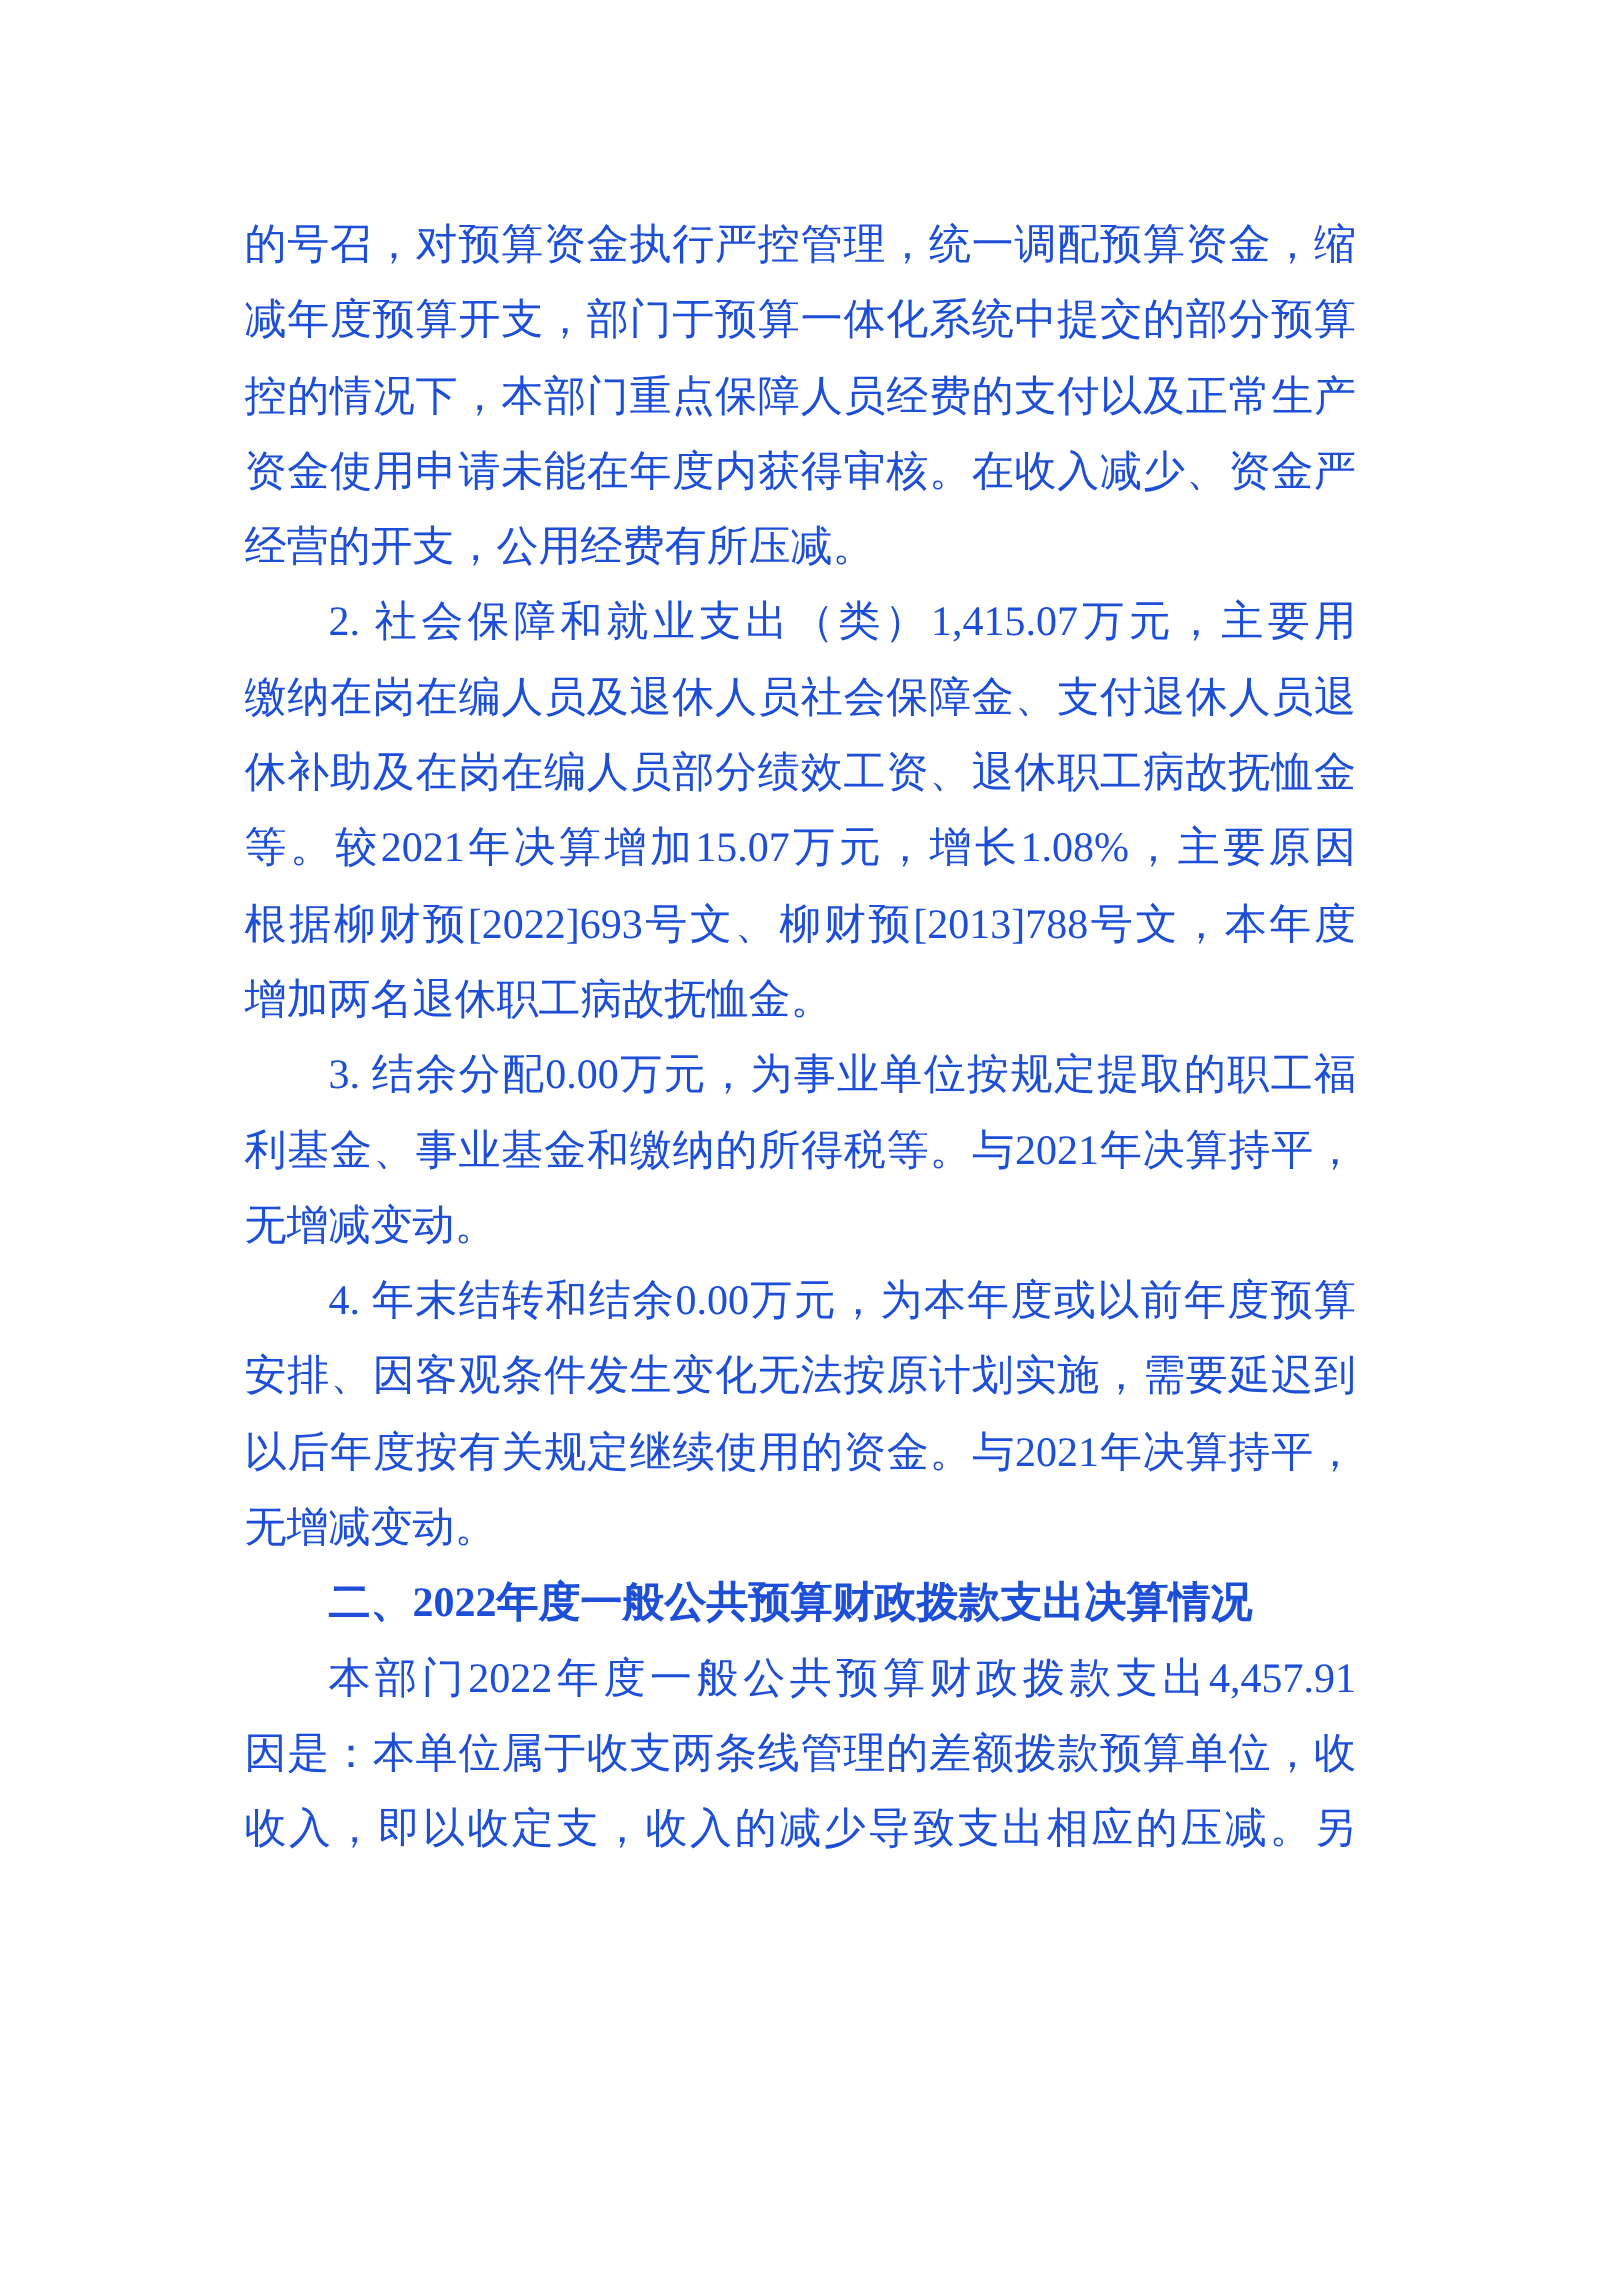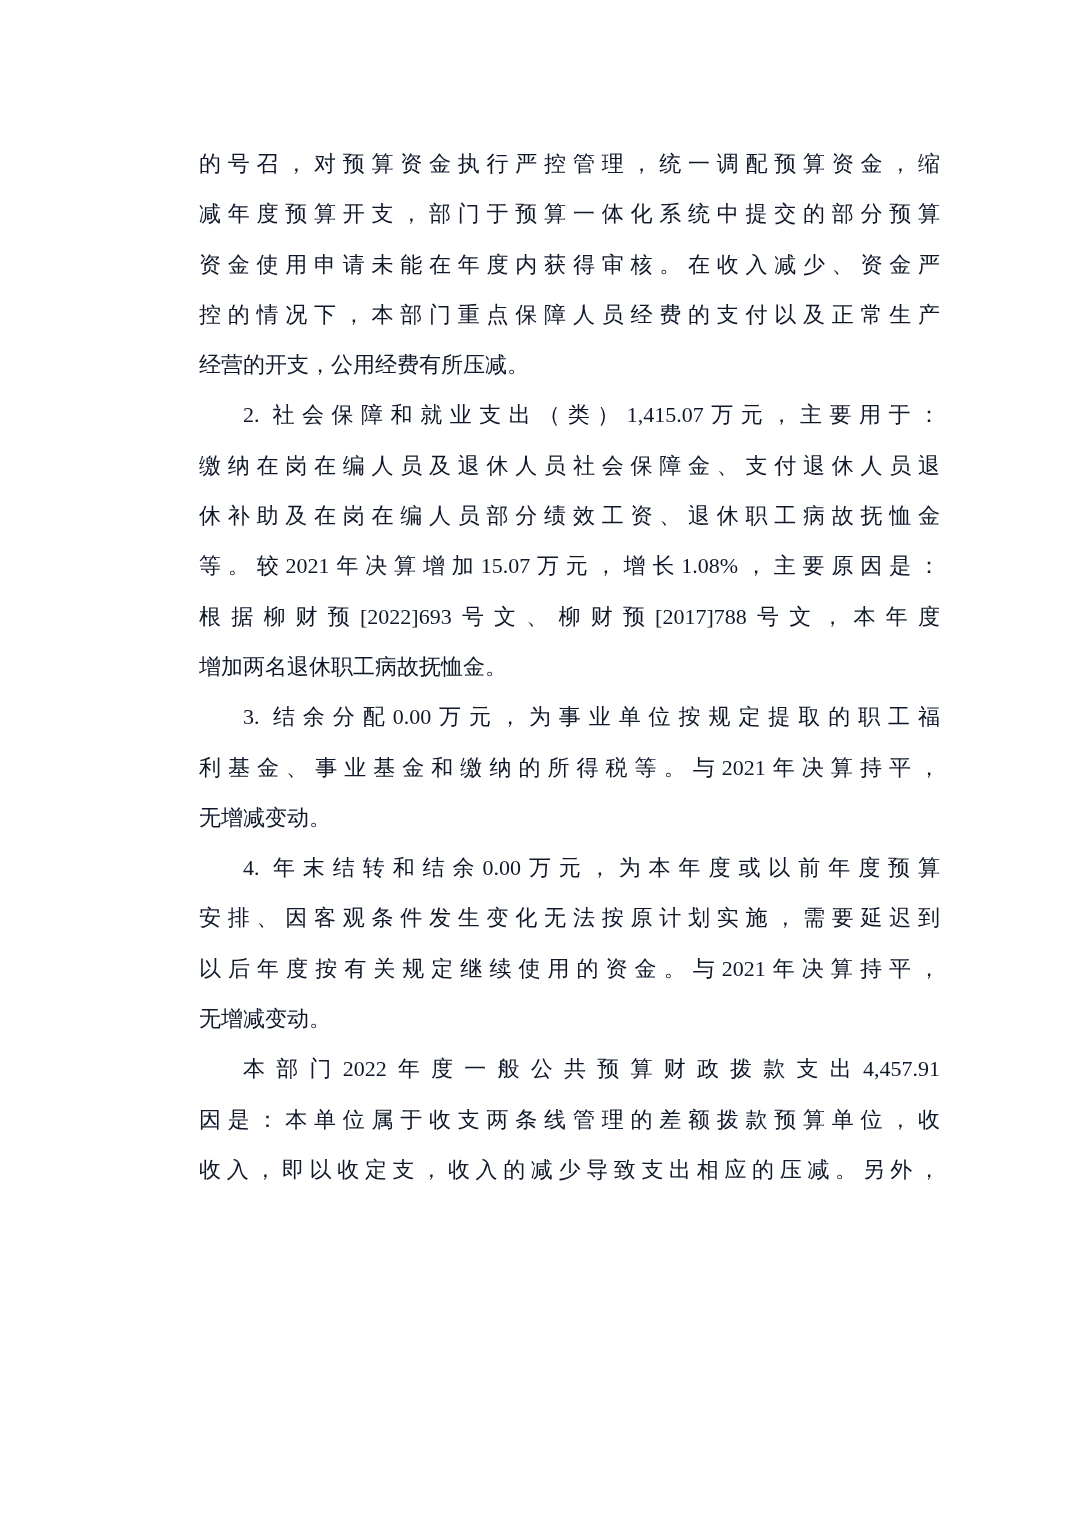--- a/index.html
+++ b/index.html
@@ -12,25 +12,24 @@
     width: 1075px;
     height: 1520px;
     background: #ffffff;
     overflow: hidden;
   }
   .content {
     position: absolute;
     left: 163px;
     top: 139px;
     width: 741px;
-    color: #0f172a;
+    color: #1d4ed8;
     font-family: "Liberation Serif", "DejaVu Serif", serif;
-    font-size: 22px;
+    font-size: 28px;
     line-height: 50.3px;
-    margin-left: 36px;
   }
   .para {
     margin: 0;
     padding: 0;
   }
   .line {
     text-align: justify;
     text-align-last: justify;
     white-space: normal;
     height: 50.3px;
@@ -50,47 +49,50 @@
 </style>
 </head>
 <body>
 
 <div class="page">
   <div class="content">
 
     <div class="para">
       <div class="line">的号召，对预算资金执行严控管理，统一调配预算资金，缩</div>
       <div class="line">减年度预算开支，部门于预算一体化系统中提交的部分预算</div>
+      <div class="line">控的情况下，本部门重点保障人员经费的支付以及正常生产</div>
       <div class="line">资金使用申请未能在年度内获得审核。在收入减少、资金严</div>
-      <div class="line">控的情况下，本部门重点保障人员经费的支付以及正常生产</div>
       <div class="line lastline">经营的开支，公用经费有所压减。</div>
     </div>
 
     <div class="para">
       <div class="line indent">2. 社会保障和就业支出（类）1,415.07万元，主要用于：</div>
       <div class="line">缴纳在岗在编人员及退休人员社会保障金、支付退休人员退</div>
       <div class="line">休补助及在岗在编人员部分绩效工资、退休职工病故抚恤金</div>
       <div class="line">等。较2021年决算增加15.07万元，增长1.08%，主要原因是：</div>
-      <div class="line">根据柳财预[2022]693号文、柳财预[2017]788号文，本年度</div>
+      <div class="line">根据柳财预[2022]693号文、柳财预[2013]788号文，本年度</div>
       <div class="line lastline">增加两名退休职工病故抚恤金。</div>
     </div>
 
     <div class="para">
       <div class="line indent">3. 结余分配0.00万元，为事业单位按规定提取的职工福</div>
       <div class="line">利基金、事业基金和缴纳的所得税等。与2021年决算持平，</div>
       <div class="line lastline">无增减变动。</div>
     </div>
 
     <div class="para">
       <div class="line indent">4. 年末结转和结余0.00万元，为本年度或以前年度预算</div>
       <div class="line">安排、因客观条件发生变化无法按原计划实施，需要延迟到</div>
       <div class="line">以后年度按有关规定继续使用的资金。与2021年决算持平，</div>
       <div class="line lastline">无增减变动。</div>
     </div>
 
+    <div class="para heading">
+      <div class="line indent lastline">二、2022年度一般公共预算财政拨款支出决算情况</div>
+    </div>
 
     <div class="para">
       <div class="line indent">本部门2022年度一般公共预算财政拨款支出4,457.91</div>
       <div class="line">因是：本单位属于收支两条线管理的差额拨款预算单位，收</div>
       <div class="line">收入，即以收定支，收入的减少导致支出相应的压减。另外，</div>
     </div>
 
   </div>
 </div>
 

